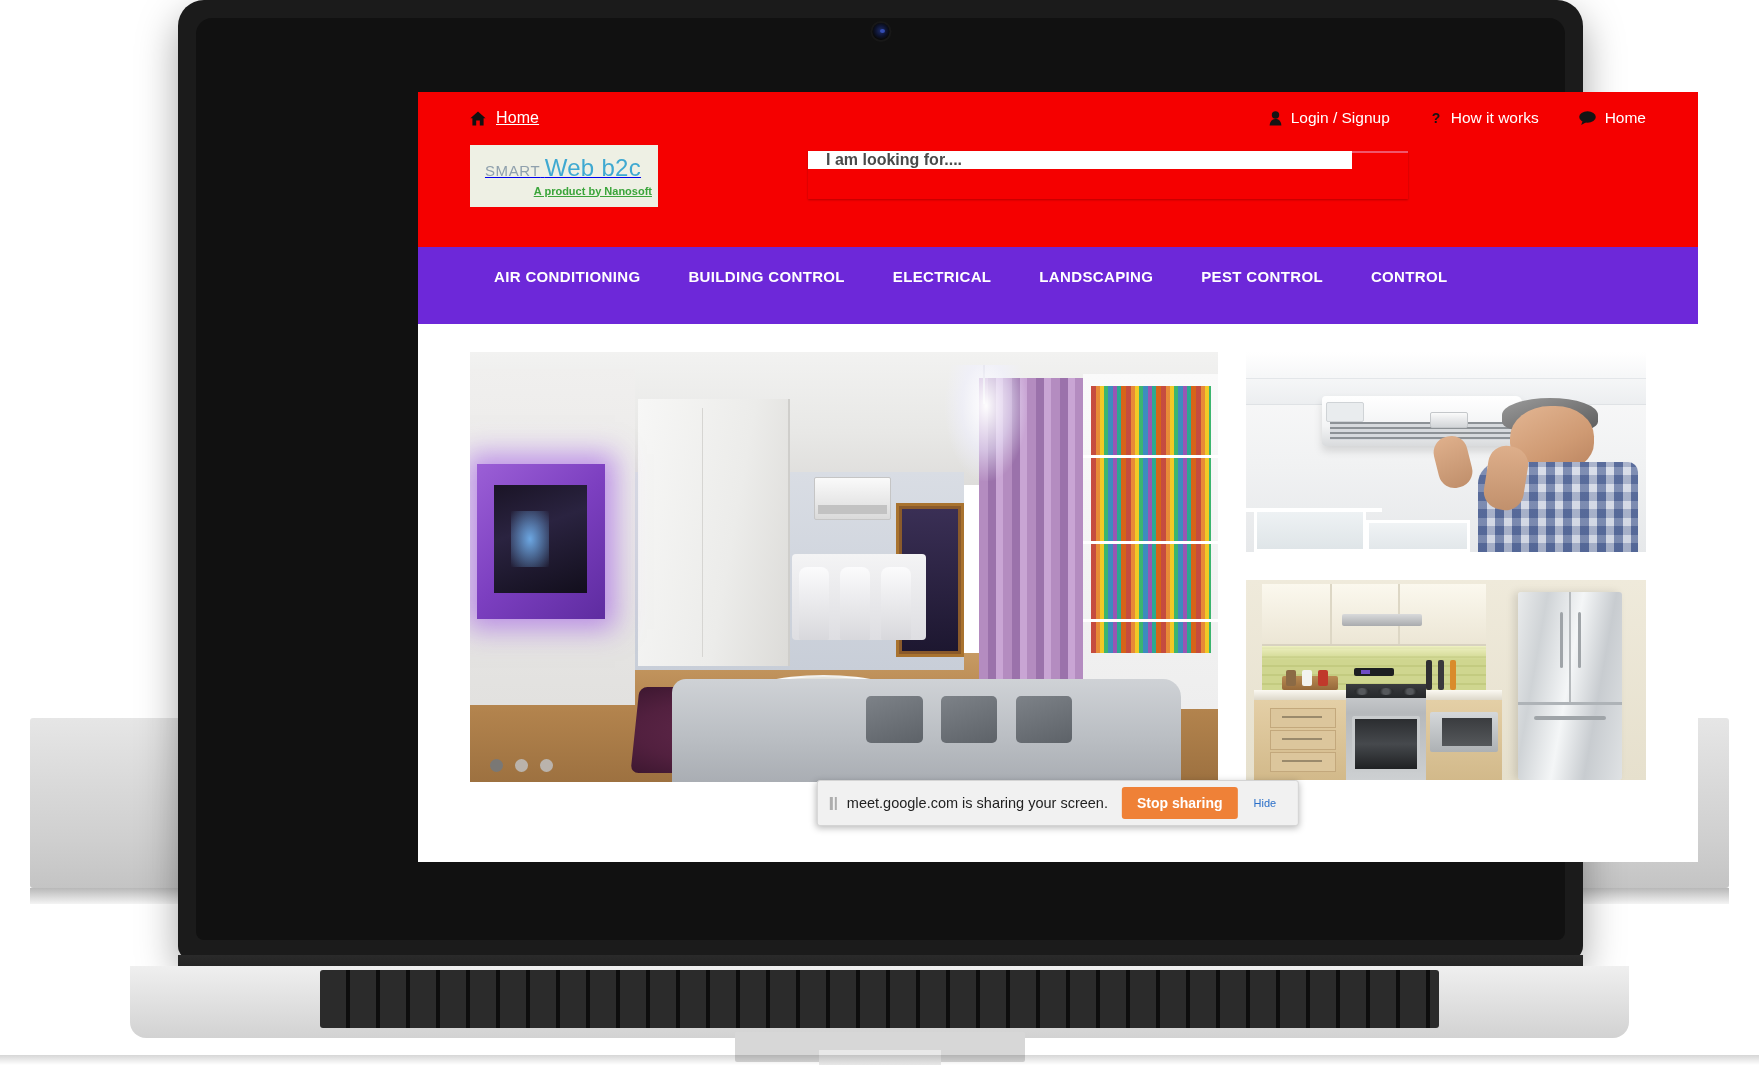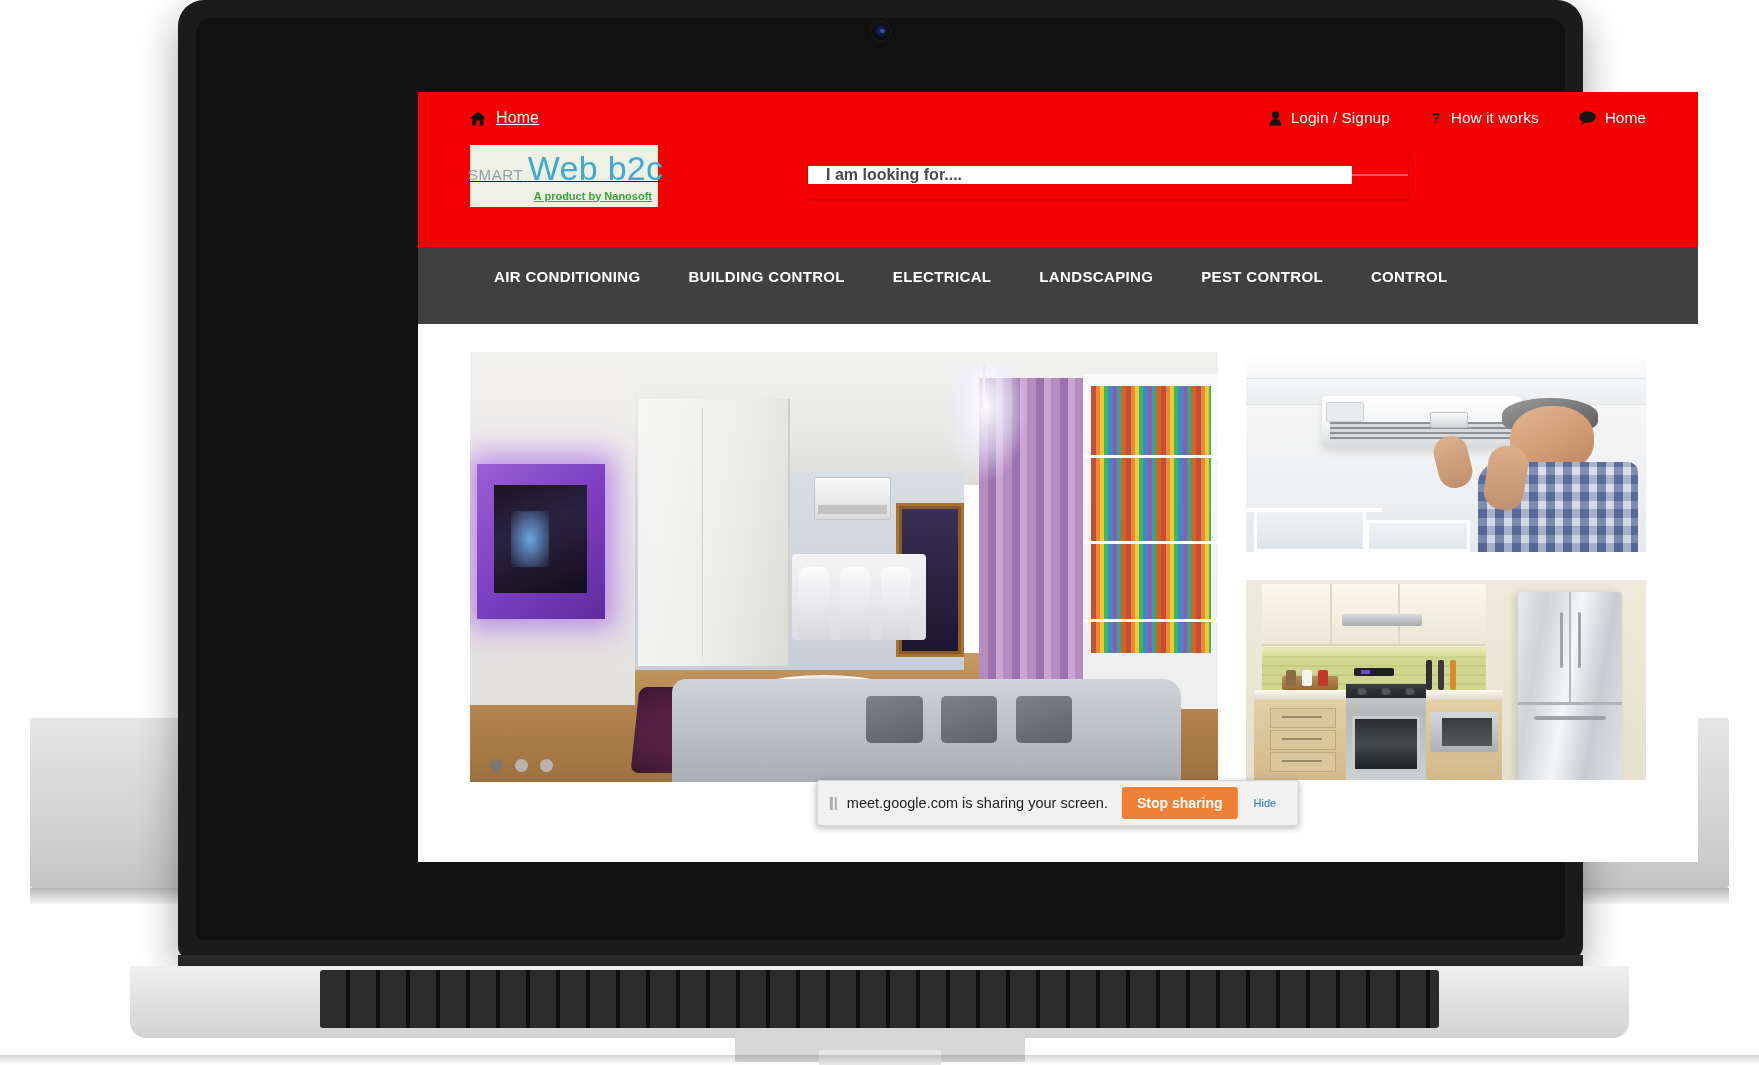--- a/index.html
+++ b/index.html
@@ -111,44 +111,44 @@
   .logo-main{
     text-align:center;line-height:1;white-space:nowrap;
     margin-left:-2px;
   }
   .logo-smart{
     font-size:15px;letter-spacing:.6px;color:#8fa0ad;font-weight:400;
     font-variant:small-caps;text-transform:uppercase;
     font-family:"Liberation Sans", sans-serif;
   }
   .logo-web{
-    font-size:34px;color:#3fa9d1;font-weight:400;letter-spacing:.3px;
+    font-size:24px;color:#3fa9d1;font-weight:400;letter-spacing:.3px;
     font-family:"Liberation Sans", sans-serif;
   }
   .logo-tag{
     text-align:right;padding-right:6px;margin-top:5px;
     font-size:11px;color:#3aa53a;font-weight:700;text-decoration:underline;
   }
 
   .searchwrap{
-    margin-left:150px;margin-top:6px;display:flex;align-items:center;
+    margin-left:150px;margin-top:6px;display:flex;align-items:flex-start;
     width:600px;height:48px;
     box-shadow:0 1px 2px rgba(0,0,0,.25);
   }
   .searchwrap input{
     flex:1;border:0;outline:0;background:#fff;
     padding:0 18px;font-size:16px;color:#444;font-weight:700;
     font-family:"Liberation Sans", sans-serif;
   }
   .searchwrap input::placeholder{color:#4a4a4a;font-weight:700;opacity:1;}
   .search-btn{
     width:56px;background:#f0566b;border:0;cursor:pointer;
   }
 
-  .navbar{background:#404040;padding:8px 52px 26px 52px;}
+  .navbar{background:#6d28d9;padding:8px 52px 26px 52px;}
   .navbar ul{
     list-style:none;margin:0;padding:0;display:flex;flex-wrap:wrap;
     column-gap:0;row-gap:0;
   }
   .navbar li a{
     display:block;color:#fff;text-decoration:none;
     font-size:15px;font-weight:700;letter-spacing:.35px;
     padding:13px 24px;white-space:nowrap;
   }
 

